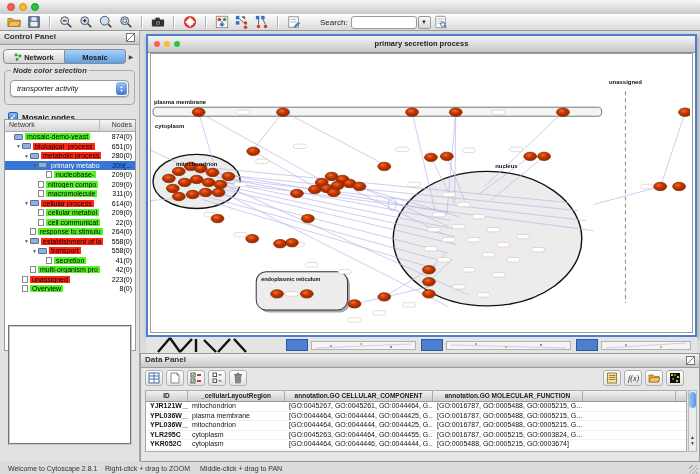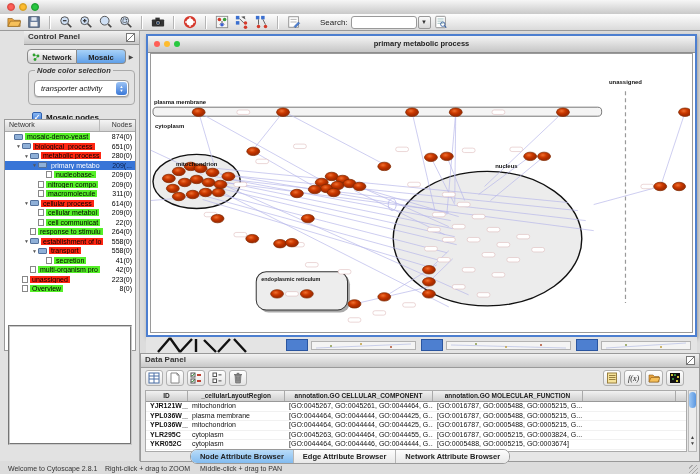--- a/index.html
+++ b/index.html
@@ -14,21 +14,21 @@
   .apptitle{position:absolute;left:0;right:0;top:1px;text-align:center;font-size:9px;font-weight:bold;color:#222;}
   
   .toolbar{position:absolute;left:0;top:14px;width:700px;height:17px;background:linear-gradient(#fdfdfd,#dadada);border-bottom:1px solid #9a9a9a;display:flex;align-items:center;padding-left:4px;box-sizing:border-box;}
   .tbtn{width:18px;height:15px;margin:0 1px;display:flex;align-items:center;justify-content:center;background:transparent;border:none;padding:0;}
   .tbtn svg{width:14px;height:14px;}
   .sep{width:1px;height:13px;background:#b5b5b5;border-right:1px solid #fff;margin:0 5px;}
   .searchlbl{font-size:8px;color:#222;margin:0 3px 0 16px;}
   .searchbox{width:60px;height:11px;border:1px solid #999;border-radius:3px;font-size:8px;padding:0 2px;background:#fff;}
   .dropbtn{width:13px;height:13px;border:1px solid #999;border-radius:2px;background:linear-gradient(#fafafa,#d8d8d8);font-size:6px;line-height:11px;text-align:center;color:#333;margin-left:1px;padding:0;}
   
-  .cp{position:absolute;left:0;top:31px;width:140px;height:430px;background:#e2e2e2;border-right:1px solid #a8a8a8;box-sizing:border-box;padding-left:24px;}
+  .cp{position:absolute;left:0;top:31px;width:140px;height:430px;background:#e2e2e2;border-right:1px solid #a8a8a8;box-sizing:border-box;}
   .panelhdr{height:12px;background:linear-gradient(#f2f2f2,#c8c8c8);border-bottom:1px solid #9a9a9a;font-size:8px;font-weight:bold;color:#333;padding:1px 4px 0 4px;position:relative;}
   .floatic{position:absolute;right:4px;top:2px;width:7px;height:7px;border:1px solid #777;background:linear-gradient(135deg,#fff 45%,#777 45%,#777 55%,#fff 55%);}
   .cptabs{display:flex;align-items:center;margin:4px 3px 2px 3px;height:15px;}
   .cptab{flex:1;height:15px;line-height:15px;text-align:center;font-size:7.5px;font-weight:bold;color:#222;border:1px solid #8a8a8a;background:linear-gradient(#fafafa,#d2d2d2);box-sizing:border-box;}
   .cptab.first{border-radius:4px 0 0 4px;}
   .cptab.sel{background:linear-gradient(#a8d2f8,#5f9fe8);border-radius:0 4px 4px 0;border-left:none;}
   .cptab .mini{display:inline-block;vertical-align:-1px;margin-right:2px;}
   .ovf{width:10px;font-size:6px;color:#444;text-align:center;}
   .grpbox{margin:6px 4px 0 4px;border:1px solid #aaa;border-radius:4px;position:relative;padding:9px 5px 7px 5px;font-style:italic;}
   .grptitle{position:absolute;left:6px;top:-5px;background:#e2e2e2;font-size:7.5px;font-weight:bold;color:#333;padding:0 2px;}
@@ -361,21 +361,21 @@
         </div>
     </div>
     <div class="birdseye"></div>
   </div>
 
   <div class="netwin">
     <div class="nettitle">
       <span class="ntl" style="left:6px;background:#ff5f57;"></span>
       <span class="ntl" style="left:16px;background:#febc2e;"></span>
       <span class="ntl" style="left:26px;background:#28c840;"></span>
-      <span class="t">primary metabolic process</span>
+      <span class="t">primary secretion process</span>
     </div>
     <div class="canvas">
       <svg id="netsvg" width="539" height="278" viewBox="0 0 543 277" preserveAspectRatio="none">
           <defs>
             <radialGradient id="ng" cx="40%" cy="35%">
               <stop offset="0%" stop-color="#ef7030"></stop>
               <stop offset="55%" stop-color="#cc3a00"></stop>
               <stop offset="100%" stop-color="#a82c00"></stop>
             </radialGradient>
           </defs>
@@ -681,27 +681,20 @@
             <span class="dtd" style="width: 93px;"></span>
           </div>
         </div>
     </div>
     <div class="dscroll">
         <span class="dthumb"></span>
       </div>
     <div class="darrows">▲<br>▼</div>
   </div>
 
-  <div class="attrtabs">
-    <div class="seg">
-      <span class="segb on">Node Attribute Browser</span>
-      <span class="segb">Edge Attribute Browser</span>
-      <span class="segb">Network Attribute Browser</span>
-    </div>
-  </div>
 
   <div class="status">
     <span style="left:8px;">Welcome to Cytoscape 2.8.1</span>
     <span style="left:105px;">Right-click + drag to ZOOM</span>
     <span style="left:200px;">Middle-click + drag to PAN</span>
     <span class="grip"></span>
   </div>
 
 </div>
 

